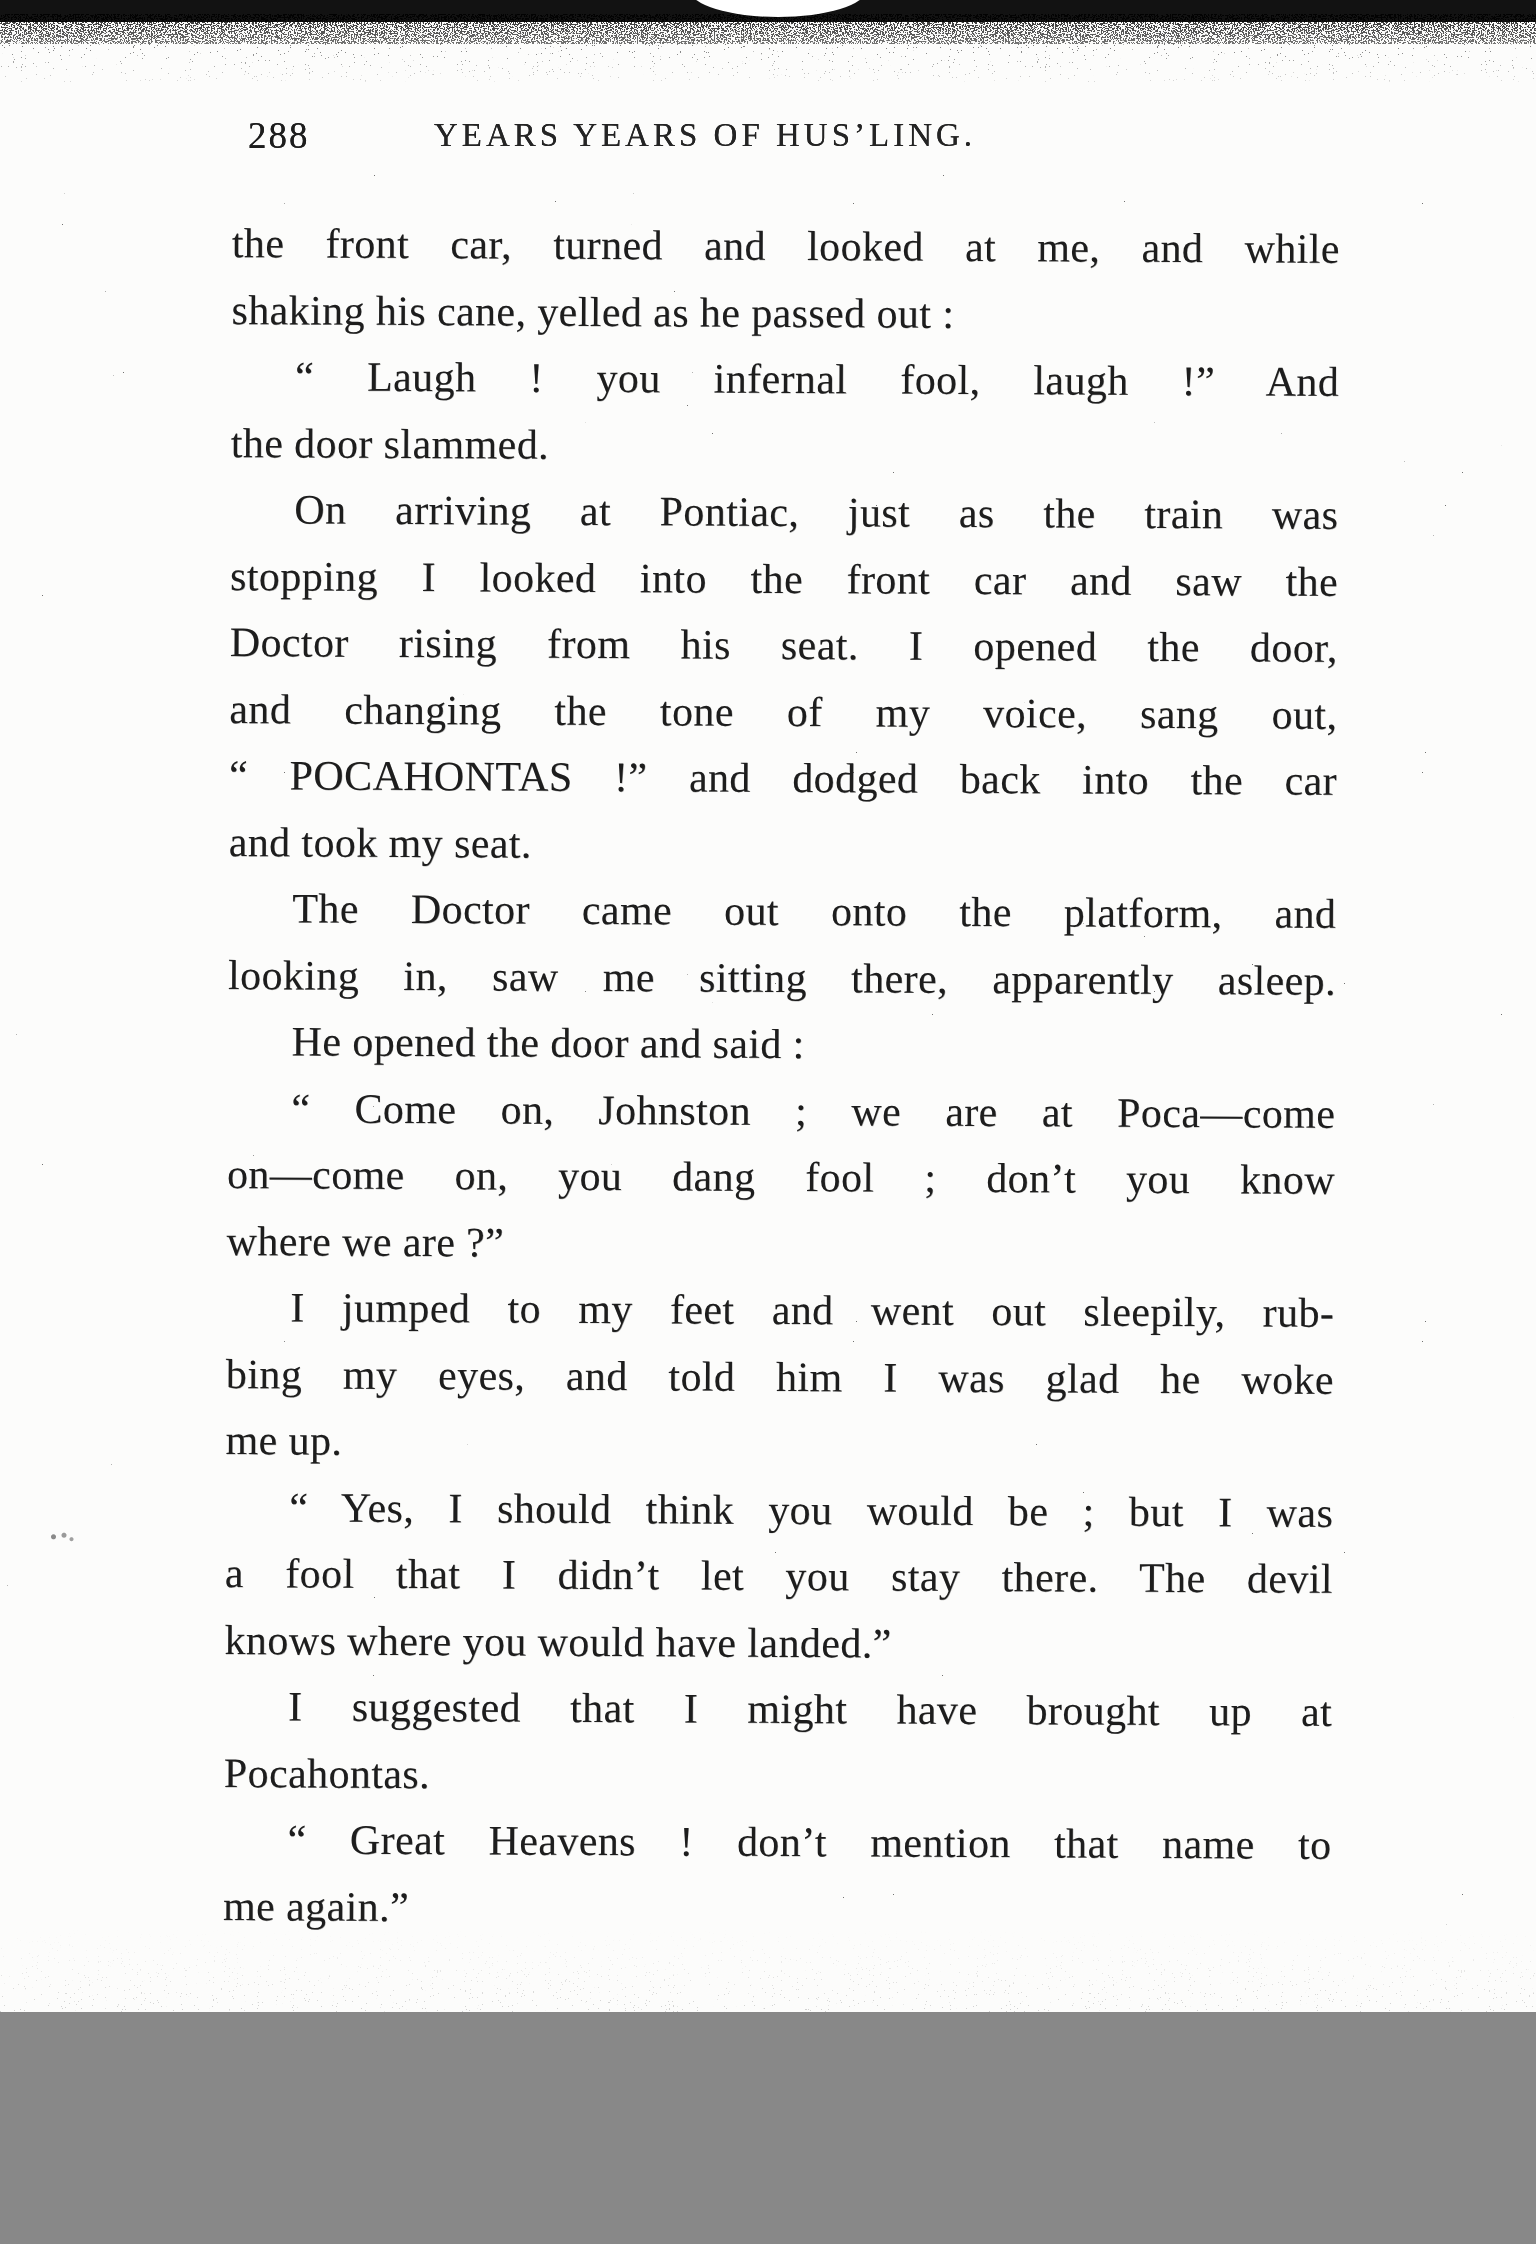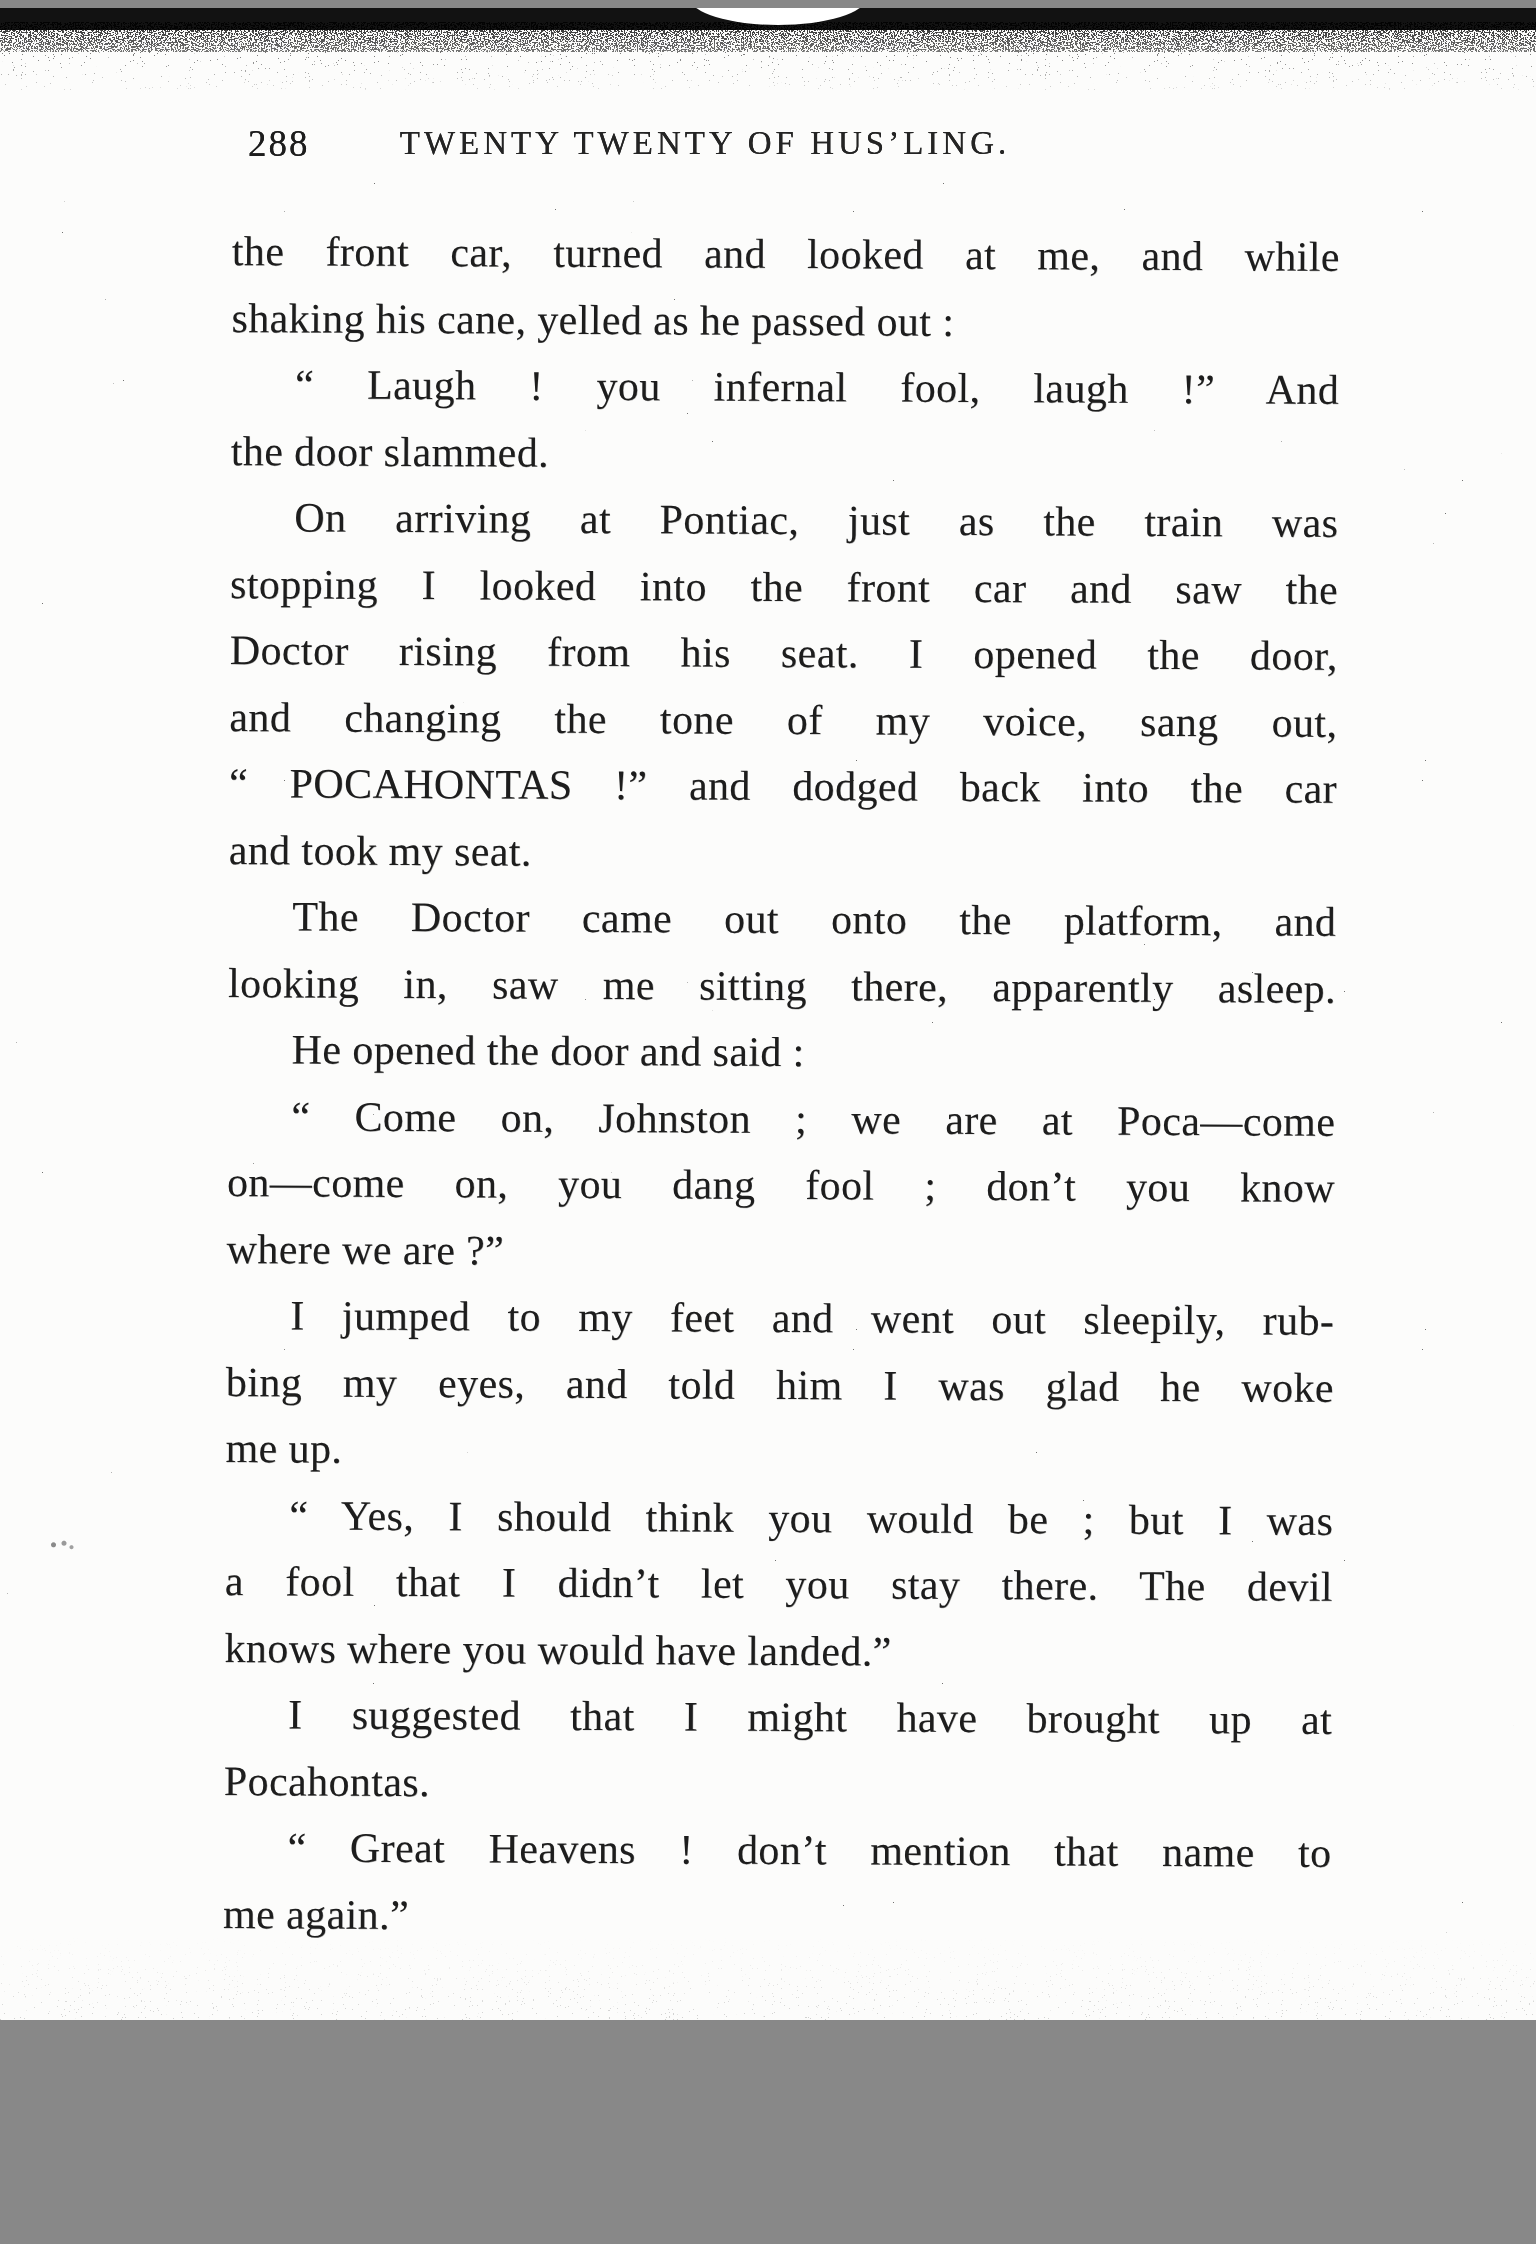--- a/index.html
+++ b/index.html
@@ -1,20 +1,20 @@
 <!DOCTYPE html>
 <html style="--paper: #fcfcfb; --ink: #1d1d1d; --band: #121212;"><head>
 <meta charset="utf-8">
 <style>
   html,body{margin:0;padding:0;}
   body{background:#888;}
   .page{
     position:relative;
     width:1536px;height:2012px;
-    margin:8px auto;
+    margin:0 auto;
     background:var(--paper,#fcfcfb);
     overflow:hidden;
     font-family:"Liberation Serif","DejaVu Serif",serif;
   }
   svg.noise{position:absolute;inset:0;z-index:0;pointer-events:none;}
   .hdr{position:absolute;top:112px;left:0;width:1536px;height:52px;z-index:2;}
   .pgnum{
     position:absolute;left:248px;top:2px;
     font-size:37px;color:var(--ink,#1d1d1d);
     letter-spacing:2px;
@@ -104,21 +104,21 @@
       <rect x="0" y="1930" width="1536" height="300" filter="url(#f2)"></rect>
       <rect x="0" y="2050" width="1536" height="180" filter="url(#f3)"></rect>
     </g>
     <rect x="0" y="2220" width="1536" height="18" fill="#1b1b19" opacity="0.9"></rect>
     <rect x="0" y="2220" width="1536" height="18" filter="url(#fw)" opacity="0.8"></rect>
     <rect x="0" y="2238" width="1536" height="6" fill="#070707"></rect>
   </svg>
 
   <header class="hdr">
     <span class="pgnum">288</span>
-    <span class="title">TWENTY TWENTY OF HUS’LING.</span>
+    <span class="title">YEARS YEARS OF HUS’LING.</span>
   </header>
 
   <main class="bodytext">
       <div class="line just">the front car, turned and looked at me, and while</div>
       <div class="line">shaking his cane, yelled as he passed out :</div>
       <div class="line just indent">“ Laugh ! you infernal fool, laugh !” And</div>
       <div class="line">the door slammed.</div>
       <div class="line just indent">On arriving at Pontiac, just as the train was</div>
       <div class="line just">stopping I looked into the front car and saw the</div>
       <div class="line just">Doctor rising from his seat. I opened the door,</div>

